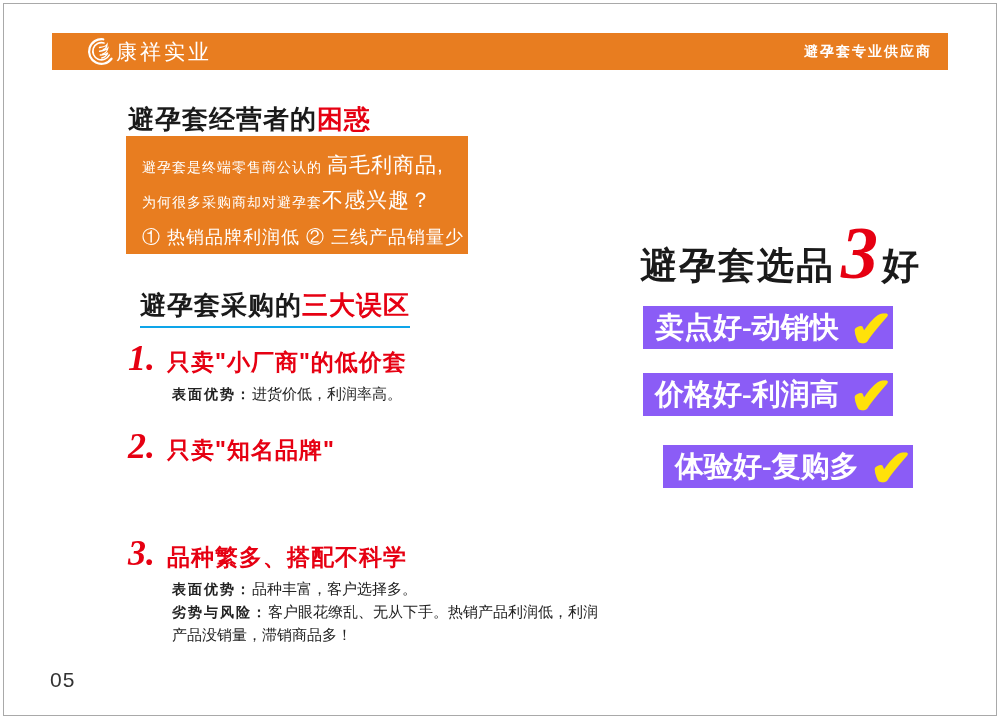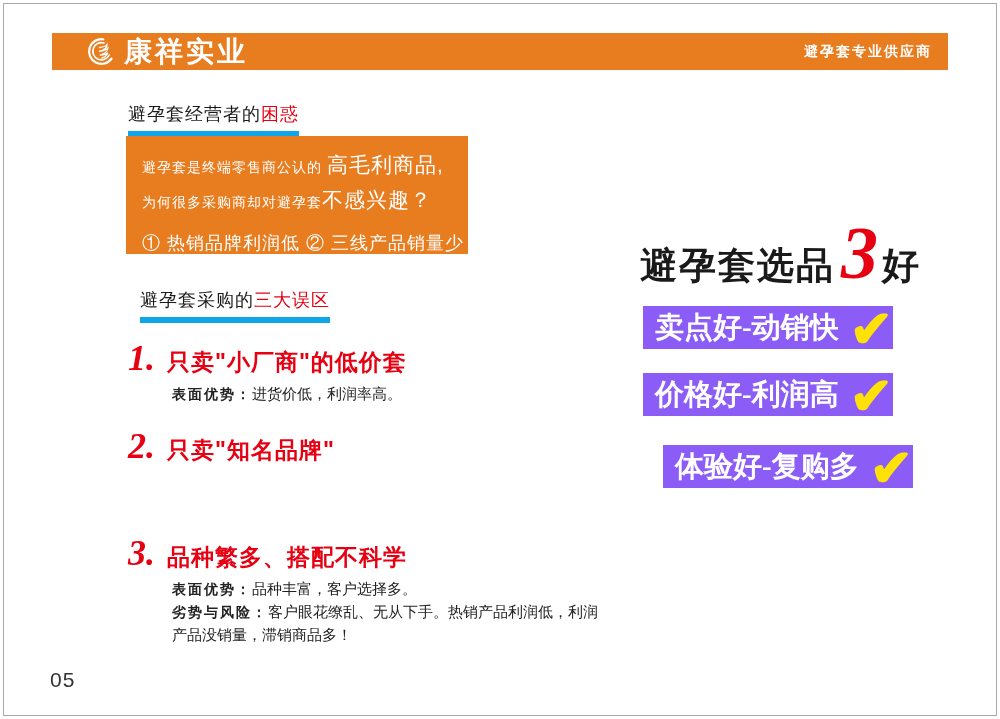--- a/index.html
+++ b/index.html
@@ -27,35 +27,35 @@
     width: 896px; height: 37px;
     background: #E87D20;
     display: flex;
     align-items: center;
     justify-content: space-between;
     color: #fff;
   }
   .brand { display: flex; align-items: center; margin-left: 34px; }
   .brand-icon { width: 30px; height: 30px; display: block; }
   .brand-name {
-    font-size: 28px; font-weight: bold; letter-spacing: 3px;
-    margin-left: 8px; line-height: 1;
+    font-size: 21px; font-weight: normal; letter-spacing: 3px;
+    margin-left: 0; line-height: 1;
   }
   .tagline {
     font-size: 14px; letter-spacing: 2px; margin-right: 16px; font-weight: bold;
   }
 
   
   .sec-title {
     position: absolute;
-    font-size: 18px;
-    font-weight: normal;
+    font-size: 26px;
+    font-weight: bold;
     color: #1a1a1a;
     letter-spacing: 1px;
-    border-bottom: 6px solid #0ea5e9;
+    border-bottom: 2px solid #0ea5e9;
     padding-bottom: 5px;
     line-height: 1.2;
     white-space: nowrap;
   }
   .sec-title .hl { color: #E60012; }
   .confusion-title { left: 128px; top: 104px; }
   .mistakes-title  { left: 140px; top: 290px; }
 
   
   .confusion-box {
@@ -63,21 +63,21 @@
     left: 126px; top: 136px;
     width: 342px; height: 118px;
     background: #E87D20;
     color: #fff;
     padding: 15px 10px 0 16px;
   }
   .cbox-line { white-space: nowrap; }
   .cbox-line .small { font-size: 14px; letter-spacing: 1px; }
   .cbox-line .big   { font-size: 21px; letter-spacing: 1px; }
   .cbox-line2 { margin-top: 7px; }
-  .cbox-line3 { margin-top: 17px; font-size: 18px; letter-spacing: 1px; white-space: nowrap; }
+  .cbox-line3 { margin-top: 11px; font-size: 18px; letter-spacing: 1px; white-space: nowrap; }
 
   
   .mistake {
     position: absolute;
     left: 128px;
     width: 500px;
   }
   .mistake-1 { top: 340px; }
   .mistake-2 { top: 428px; }
   .mistake-3 { top: 535px; }

